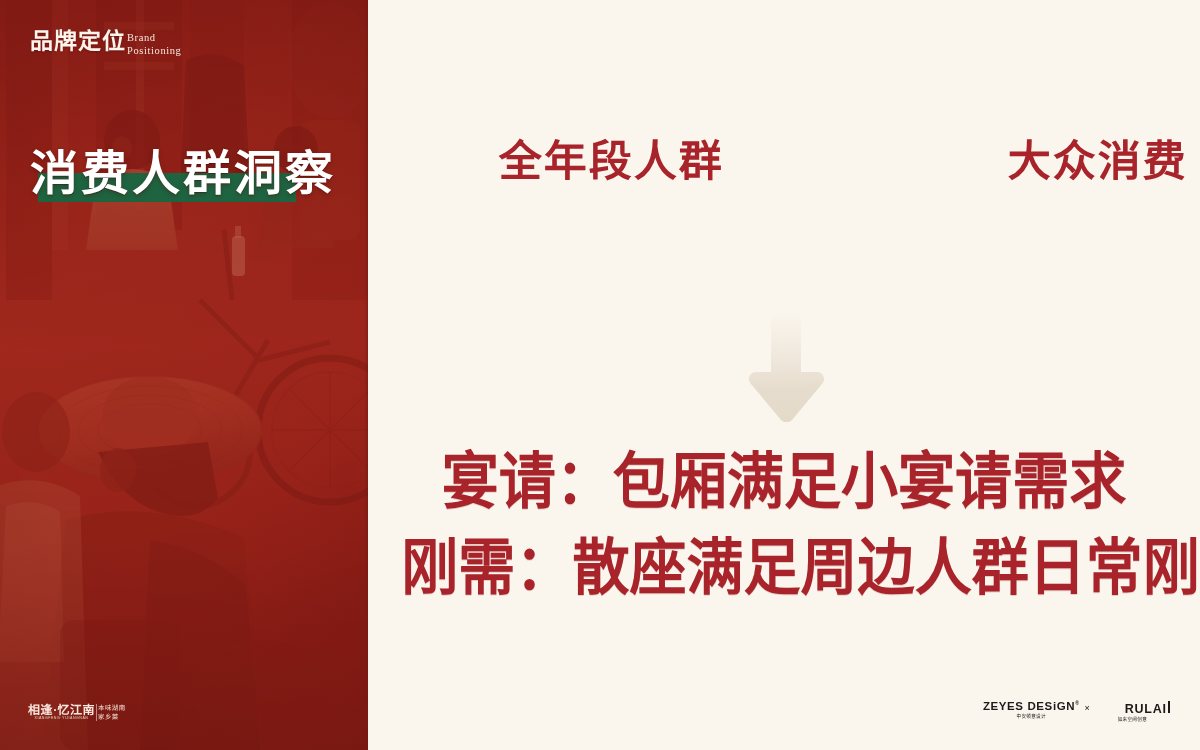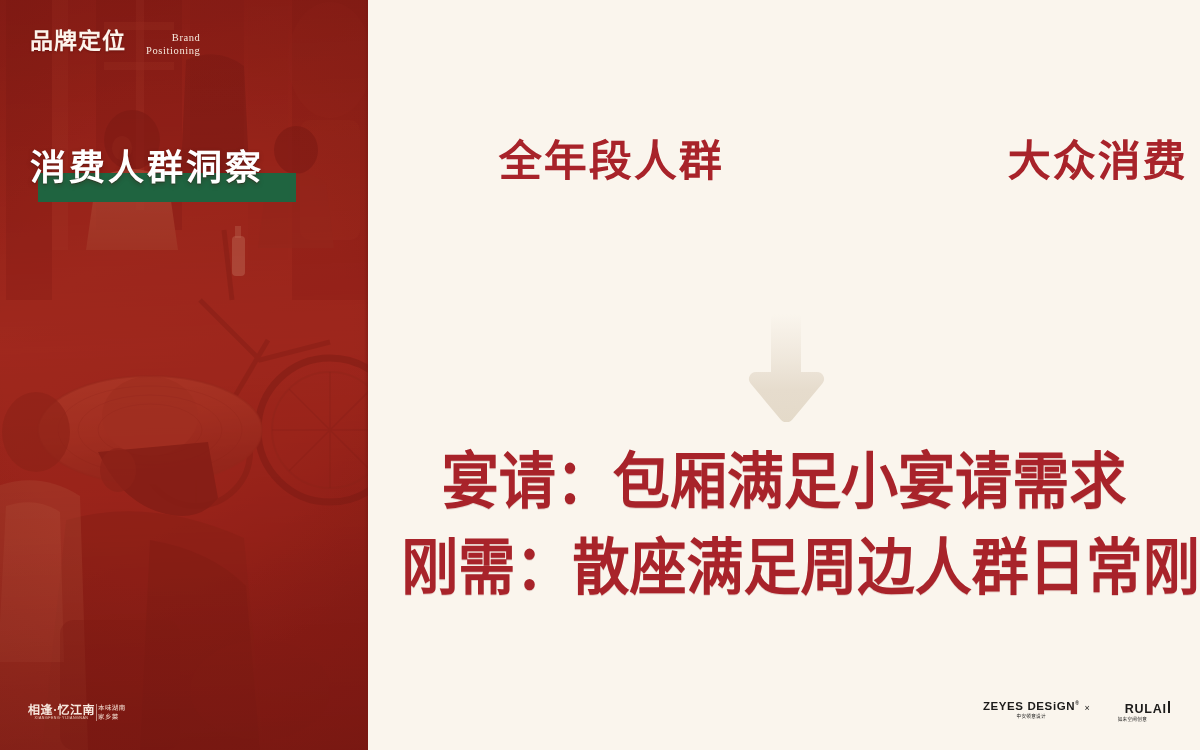--- a/index.html
+++ b/index.html
@@ -75,23 +75,22 @@
     background: linear-gradient(90deg, rgba(120,24,18,0.0), rgba(120,24,18,0.55));
   }
 
   
   .brand-lockup {
     position: absolute;
     left: 30px;
     top: 30px;
     display: flex;
     align-items: flex-start;
-    gap: 20px;
+    gap: 1px;
     z-index: 6;
-    text-align: right;
   }
   .brand-cn {
     font-family: "Liberation Serif", "DejaVu Serif", serif;
     font-weight: 700;
     font-size: 23px;
     letter-spacing: 1px;
     color: #fdf4ec;
     line-height: 1;
     white-space: nowrap;
     text-shadow: 0 1px 2px rgba(80,12,10,0.45);
@@ -119,21 +118,21 @@
     top: 23px;
     width: 258px;
     height: 29px;
     background: #1f6440;
   }
   .section-title-text {
     position: relative;
     display: block;
     font-family: "Liberation Serif", "DejaVu Serif", serif;
     font-weight: 700;
-    font-size: 36px;
+    font-size: 48px;
     line-height: 1;
     letter-spacing: 3px;
     color: #ffffff;
     white-space: nowrap;
     text-shadow:
       0 1px 0 rgba(60,10,8,0.35),
       0 2px 5px rgba(60,10,8,0.30);
   }
 
   

